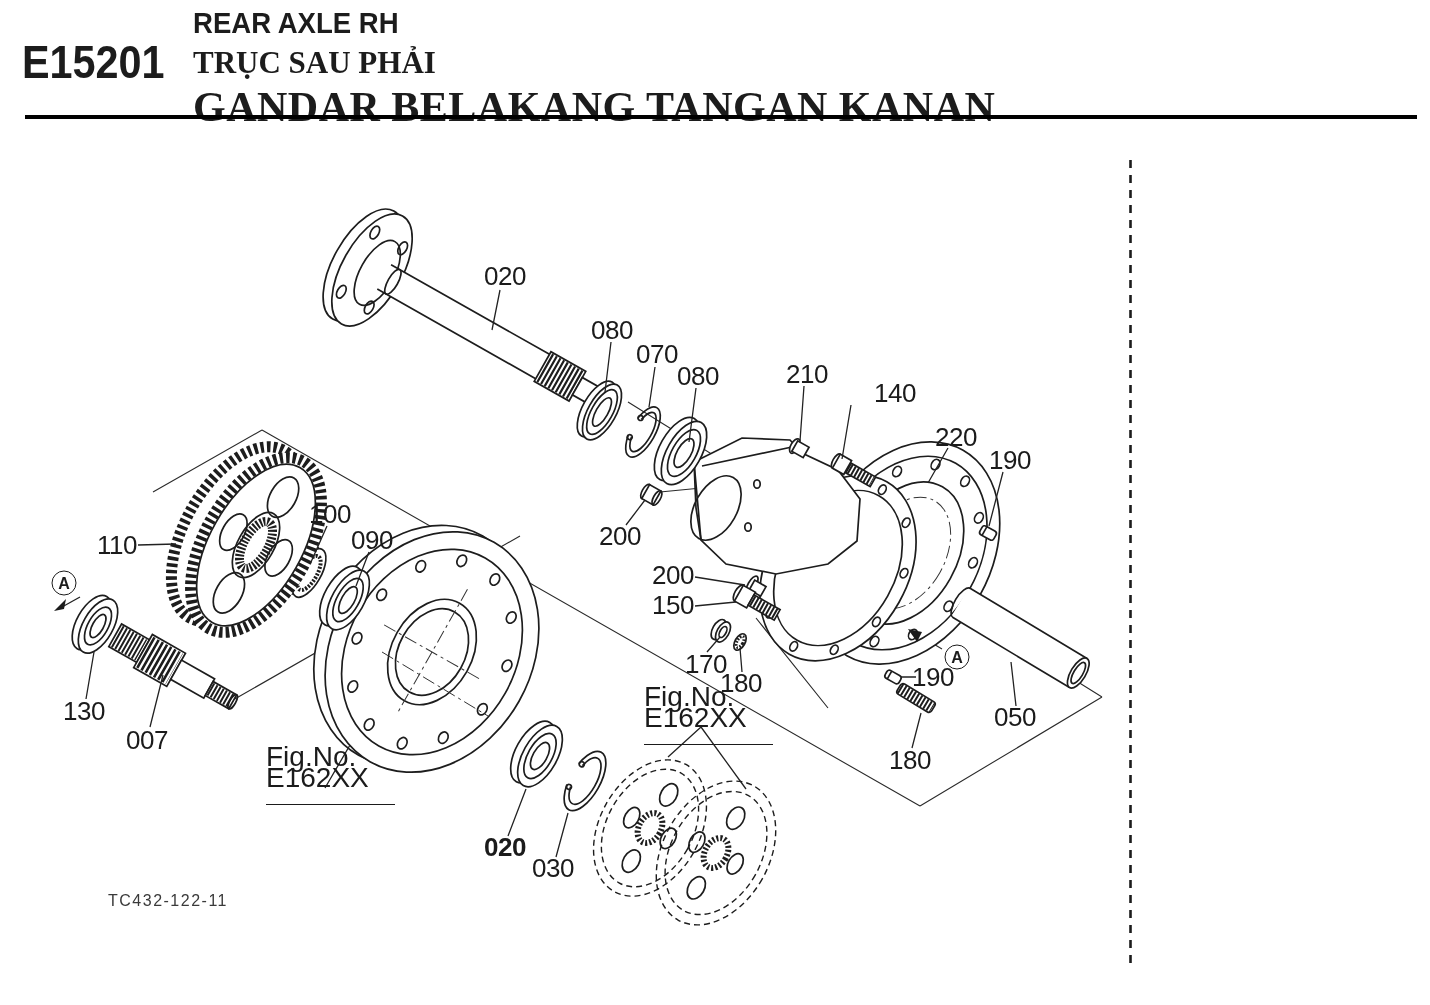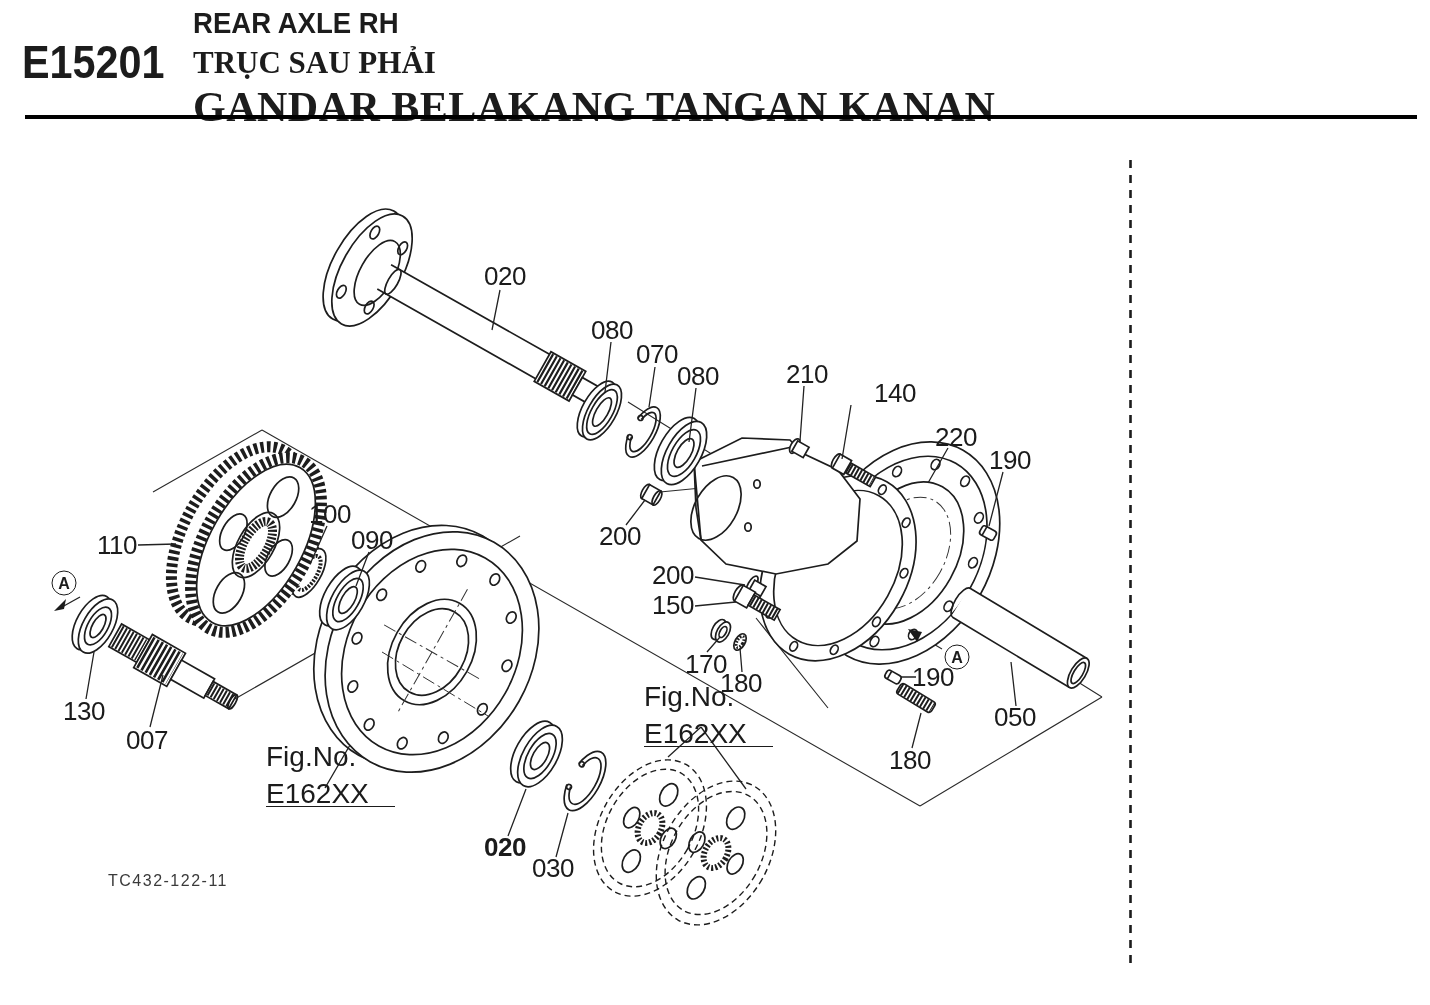--- a/index.html
+++ b/index.html
@@ -27,26 +27,26 @@
   .watermark{position:absolute;left:866px;top:58px;width:408px;height:408px;border-radius:50%;
              background:rgba(251,231,171,.92);z-index:3;}
   .watermark .wm-text{position:absolute;left:0;right:14px;top:258px;text-align:center;
              font-family:"Liberation Serif",serif;font-style:italic;font-size:32px;
              letter-spacing:3px;color:#9a9aca;}
   
   #callouts,#figrefs,#markers{position:absolute;left:0;top:0;z-index:4;}
   .callout{position:absolute;transform:translate(-50%,-50%);font-size:26px;line-height:1;
            letter-spacing:-.5px;color:#1b1b1b;white-space:nowrap;}
   .figref{position:absolute;font-size:28px;line-height:21px;color:#1b1b1b;white-space:nowrap;}
-  .figref .u{display:inline-block;border-bottom:1.6px solid #1b1b1b;padding:0 26px 2px 0;margin-top:16px;}
+  .figref .u{display:inline-block;border-bottom:1.6px solid #1b1b1b;padding:0 26px 16px 0;}
   .marker{position:absolute;width:23px;height:23px;border:1.7px solid #1b1b1b;border-radius:50%;
           transform:translate(-50%,-50%);display:flex;align-items:center;justify-content:center;
           font-size:16px;font-weight:700;z-index:4;}
   
-  .draw-no{position:absolute;left:108px;top:872px;font-size:16px;letter-spacing:1.5px;color:#3a3a3a;z-index:4;}
+  .draw-no{position:absolute;left:108px;top:892px;font-size:16px;letter-spacing:1.5px;color:#3a3a3a;z-index:4;}
   .model-codes{position:absolute;right:8px;top:966px;font-size:23px;color:#1d1d1d;z-index:4;white-space:nowrap;}
 </style>
 </head>
 <body>
 
 <div class="page">
 
   <svg class="diagram" width="1430" height="1005" viewBox="0 0 1430 1005">
 
     <rect x="25" y="115" width="1392" height="4" fill="#000"></rect>

